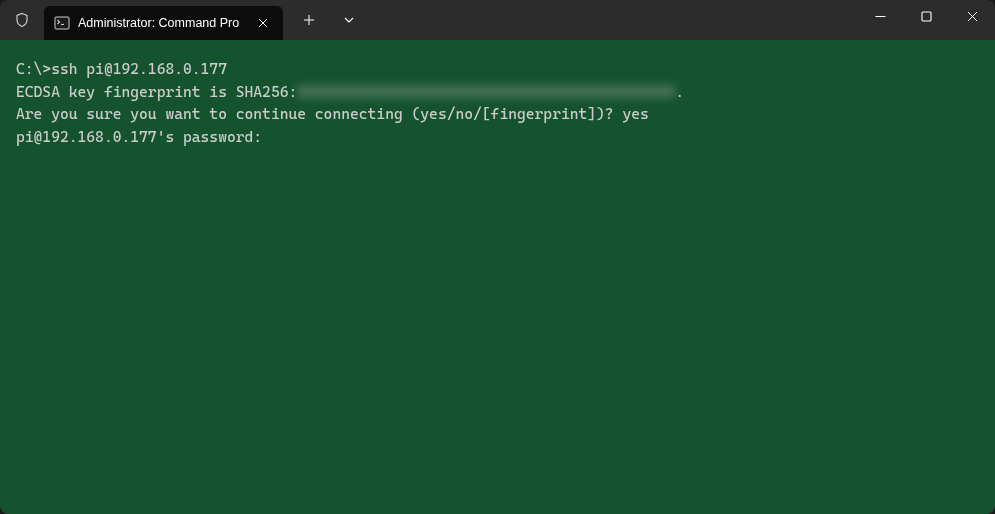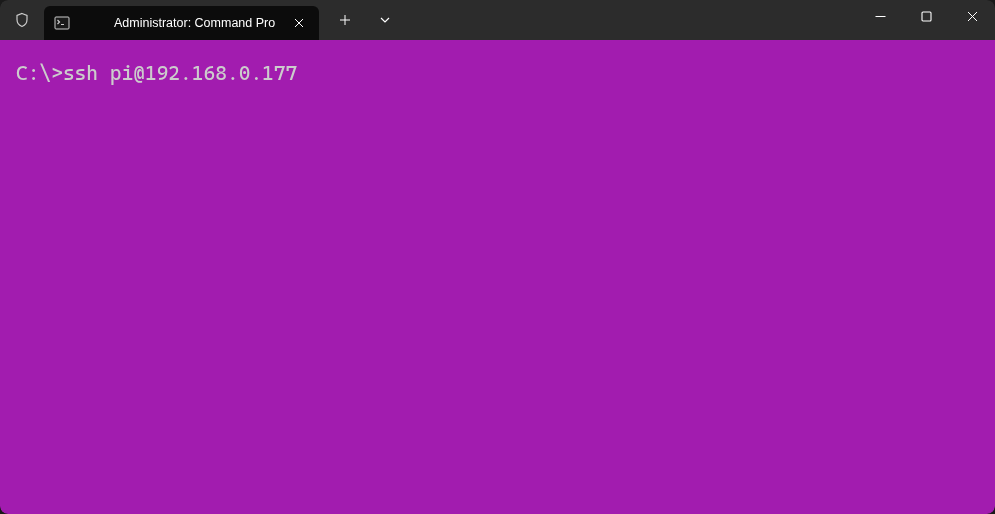--- a/index.html
+++ b/index.html
@@ -43,21 +43,20 @@
       display: flex;
       align-items: center;
       justify-content: center;
     }
     .tab-title {
       font-size: 12.5px;
       color: #ffffff;
       white-space: nowrap;
       max-width: 180px;
       overflow: hidden;
-      margin-left: 36px;
     }
     .tab-close {
       width: 20px;
       height: 20px;
       display: flex;
       align-items: center;
       justify-content: center;
       border-radius: 3px;
       margin-left: 6px;
       cursor: pointer;
@@ -85,25 +84,25 @@
     }
     .win-btn {
       width: 46px;
       height: 32px;
       display: flex;
       align-items: center;
       justify-content: center;
       cursor: pointer;
     }
     .terminal-area {
-      background: #a21caf;
+      background: #14532d;
       height: calc(100% - 40px);
       padding: 18px 16px;
       font-family: 'Cascadia Mono', 'Consolas', monospace;
-      font-size: 20px;
+      font-size: 15px;
       line-height: 1.5;
       color: #cccccc;
       overflow: auto;
       border-radius: 0 0 8px 8px;
     }
     .terminal-line {
       white-space: pre-wrap;
       word-break: break-all;
     }
     .redacted {
@@ -168,13 +167,16 @@
       <svg width="11" height="11" viewBox="0 0 11 11" stroke="#ffffff" stroke-width="1">
         <line x1="1" y1="1" x2="10" y2="10"></line>
         <line x1="10" y1="1" x2="1" y2="10"></line>
       </svg>
     </div>
   </div>
 </div>
 
 <div class="terminal-area">
   <div class="terminal-line"><span>C:\&gt;</span><span>ssh pi@192.168.0.177</span></div>
+  <div class="terminal-line"><span>ECDSA key fingerprint is SHA256:</span><span class="redacted">XXXXXXXXXXXXXXXXXXXXXXXXXXXXXXXXXXXXXXXXXXX</span><span>.</span></div>
+  <div class="terminal-line">Are you sure you want to continue connecting (yes/no/[fingerprint])? yes</div>
+  <div class="terminal-line">pi@192.168.0.177's password:</div>
 </div>
 
 </body></html>

